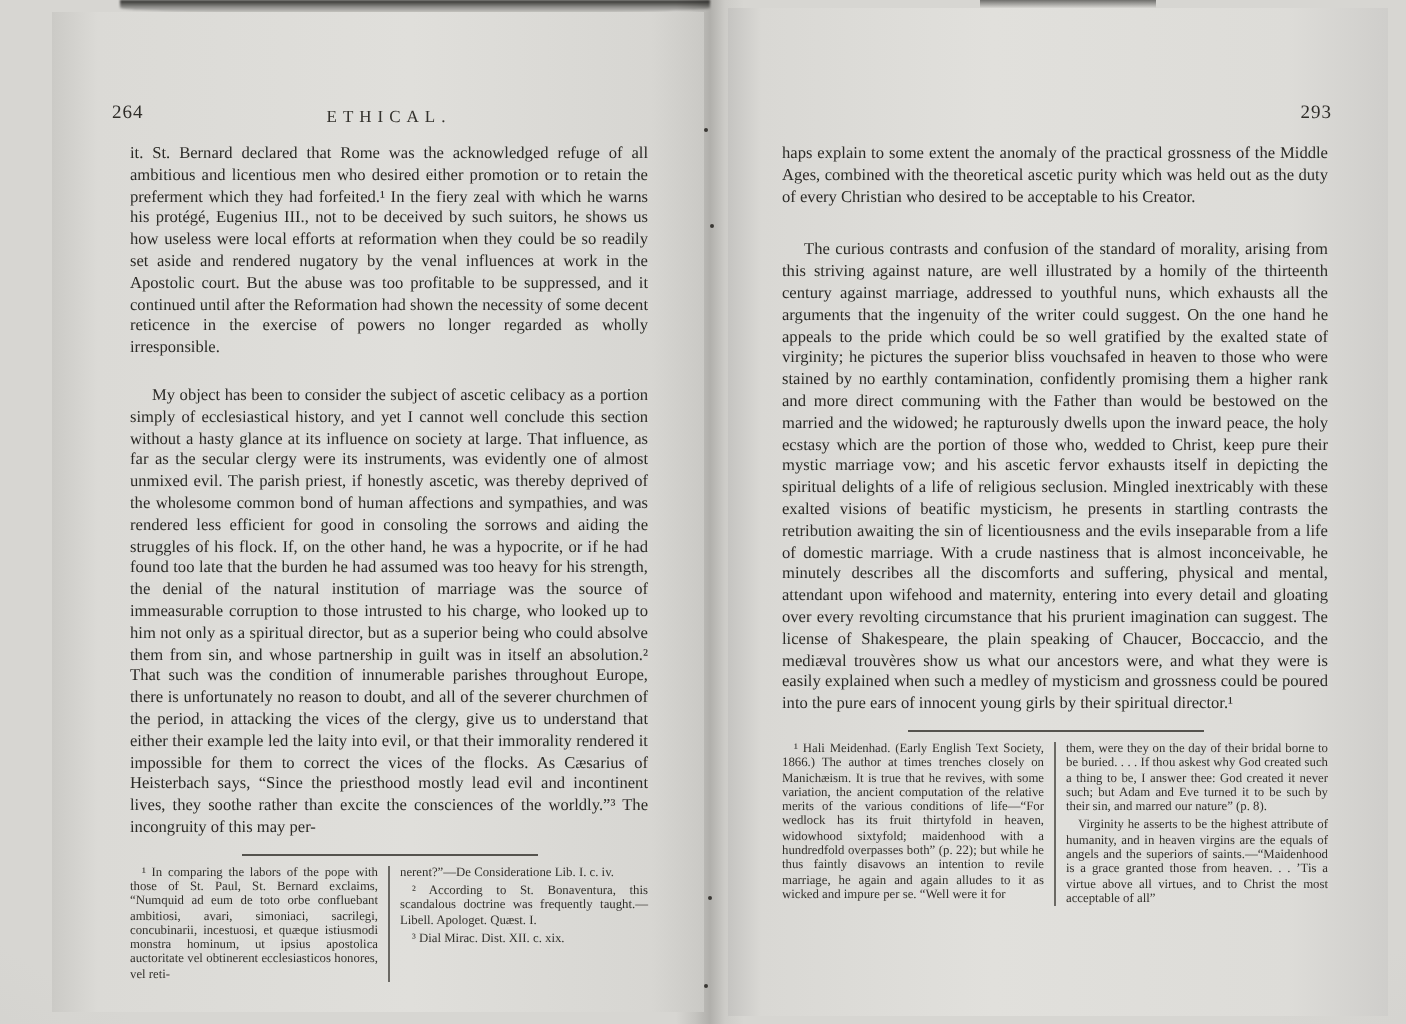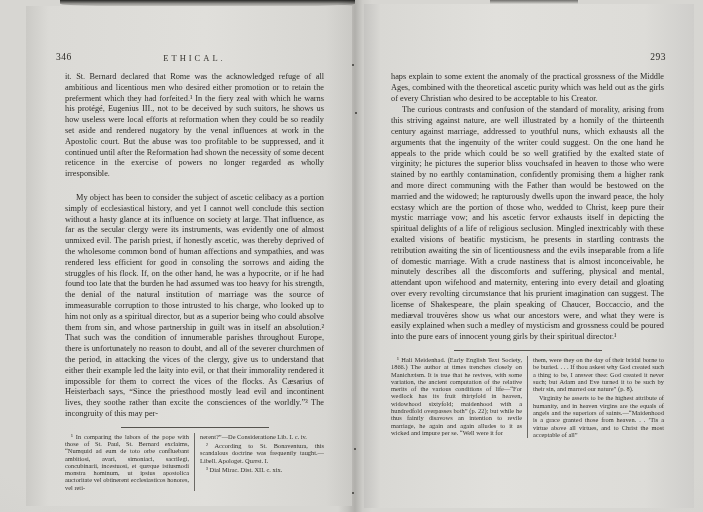--- a/index.html
+++ b/index.html
@@ -48,21 +48,21 @@
   .pghead{position:relative;height:12px;margin-bottom:7px;}
   .runhead{display:block;text-align:center;font-size:8.5px;letter-spacing:3px;color:#34322d;}
   .pagenum{position:absolute;top:-1px;font-size:9.5px;letter-spacing:0.5px;color:#2e2c28;}
   .left .pagenum{left:-9px;}
   .right .pagenum{right:-2px;}
 
   .pbody{font-size:8.3px;line-height:10.8px;text-align:justify;}
   .pbody p{margin:0;}
   .pbody p.indent{text-indent:11px;}
   .left .pbody p + p{margin-top:13px;}
-  .right .pbody p + p{margin-top:1px;}
+  .right .pbody p + p{margin-top:16px;}
 
   .fnrule{width:148px;border-top:1px solid #55534e;margin:7px auto 5px auto;}
   .fns{display:flex;font-size:6.4px;line-height:7.3px;text-align:justify;color:#32302b;}
   .fncol{flex:1 1 0;min-width:0;}
   .fncol.c2{border-left:1px solid #6b6964;padding-left:5px;margin-left:5px;}
   .fncol p{margin:0;text-indent:6px;}
   .fncol p.cont{text-indent:0;}
   .fncol p + p{margin-top:2px;}
 </style>
 </head>
@@ -75,21 +75,21 @@
   <div class="smudge-b"></div>
   <div class="speck sp1"></div>
   <div class="speck sp2"></div>
   <div class="speck sp3"></div>
   <div class="speck sp4"></div>
   <div class="speck sp5"></div>
 
   <div class="page left">
     <div class="textcol">
       <div class="pghead">
-        <span class="pagenum">346</span>
+        <span class="pagenum">264</span>
         <span class="runhead">ETHICAL.</span>
       </div>
       <div class="pbody">
         <p>it. St. Bernard declared that Rome was the acknowledged refuge of all ambitious and licentious men who desired either promotion or to retain the preferment which they had forfeited.¹ In the fiery zeal with which he warns his protégé, Eugenius III., not to be deceived by such suitors, he shows us how useless were local efforts at reformation when they could be so readily set aside and rendered nugatory by the venal influences at work in the Apostolic court. But the abuse was too profitable to be suppressed, and it continued until after the Reformation had shown the necessity of some decent reticence in the exercise of powers no longer regarded as wholly irresponsible.</p>
         <p class="indent">My object has been to consider the subject of ascetic celibacy as a portion simply of ecclesiastical history, and yet I cannot well conclude this section without a hasty glance at its influence on society at large. That influence, as far as the secular clergy were its instruments, was evidently one of almost unmixed evil. The parish priest, if honestly ascetic, was thereby deprived of the wholesome common bond of human affections and sympathies, and was rendered less efficient for good in consoling the sorrows and aiding the struggles of his flock. If, on the other hand, he was a hypocrite, or if he had found too late that the burden he had assumed was too heavy for his strength, the denial of the natural institution of marriage was the source of immeasurable corruption to those intrusted to his charge, who looked up to him not only as a spiritual director, but as a superior being who could absolve them from sin, and whose partnership in guilt was in itself an absolution.² That such was the condition of innumerable parishes throughout Europe, there is unfortunately no reason to doubt, and all of the severer churchmen of the period, in attacking the vices of the clergy, give us to understand that either their example led the laity into evil, or that their immorality rendered it impossible for them to correct the vices of the flocks. As Cæsarius of Heisterbach says, “Since the priesthood mostly lead evil and incontinent lives, they soothe rather than excite the consciences of the worldly.”³ The incongruity of this may per-</p>
       </div>
       <div class="fnrule"></div>
       <div class="fns">
         <div class="fncol">
           <p>¹ In comparing the labors of the pope with those of St. Paul, St. Bernard exclaims, “Numquid ad eum de toto orbe confluebant ambitiosi, avari, simoniaci, sacrilegi, concubinarii, incestuosi, et quæque istiusmodi monstra hominum, ut ipsius apostolica auctoritate vel obtinerent ecclesiasticos honores, vel reti-</p>
@@ -102,21 +102,21 @@
       </div>
     </div>
   </div>
 
   <div class="page right">
     <div class="textcol">
       <div class="pghead">
         <span class="pagenum">293</span>
       </div>
       <div class="pbody">
-        <p>haps explain to some extent the anomaly of the practical grossness of the Middle Ages, combined with the theoretical ascetic purity which was held out as the girls of every Christian who desired to be acceptable to his Creator.</p>
+        <p>haps explain to some extent the anomaly of the practical grossness of the Middle Ages, combined with the theoretical ascetic purity which was held out as the duty of every Christian who desired to be acceptable to his Creator.</p>
         <p class="indent">The curious contrasts and confusion of the standard of morality, arising from this striving against nature, are well illustrated by a homily of the thirteenth century against marriage, addressed to youthful nuns, which exhausts all the arguments that the ingenuity of the writer could suggest. On the one hand he appeals to the pride which could be so well gratified by the exalted state of virginity; he pictures the superior bliss vouchsafed in heaven to those who were stained by no earthly contamination, confidently promising them a higher rank and more direct communing with the Father than would be bestowed on the married and the widowed; he rapturously dwells upon the inward peace, the holy ecstasy which are the portion of those who, wedded to Christ, keep pure their mystic marriage vow; and his ascetic fervor exhausts itself in depicting the spiritual delights of a life of religious seclusion. Mingled inextricably with these exalted visions of beatific mysticism, he presents in startling contrasts the retribution awaiting the sin of licentiousness and the evils inseparable from a life of domestic marriage. With a crude nastiness that is almost inconceivable, he minutely describes all the discomforts and suffering, physical and mental, attendant upon wifehood and maternity, entering into every detail and gloating over every revolting circumstance that his prurient imagination can suggest. The license of Shakespeare, the plain speaking of Chaucer, Boccaccio, and the mediæval trouvères show us what our ancestors were, and what they were is easily explained when such a medley of mysticism and grossness could be poured into the pure ears of innocent young girls by their spiritual director.¹</p>
       </div>
       <div class="fnrule"></div>
       <div class="fns">
         <div class="fncol">
           <p>¹ Hali Meidenhad. (Early English Text Society, 1866.) The author at times trenches closely on Manichæism. It is true that he revives, with some variation, the ancient computation of the relative merits of the various conditions of life—“For wedlock has its fruit thirtyfold in heaven, widowhood sixtyfold; maidenhood with a hundredfold overpasses both” (p. 22); but while he thus faintly disavows an intention to revile marriage, he again and again alludes to it as wicked and impure per se. “Well were it for</p>
         </div>
         <div class="fncol c2">
           <p class="cont">them, were they on the day of their bridal borne to be buried. . . . If thou askest why God created such a thing to be, I answer thee: God created it never such; but Adam and Eve turned it to be such by their sin, and marred our nature” (p. 8).</p>
           <p>Virginity he asserts to be the highest attribute of humanity, and in heaven virgins are the equals of angels and the superiors of saints.—“Maidenhood is a grace granted those from heaven. . . ’Tis a virtue above all virtues, and to Christ the most acceptable of all”</p>

